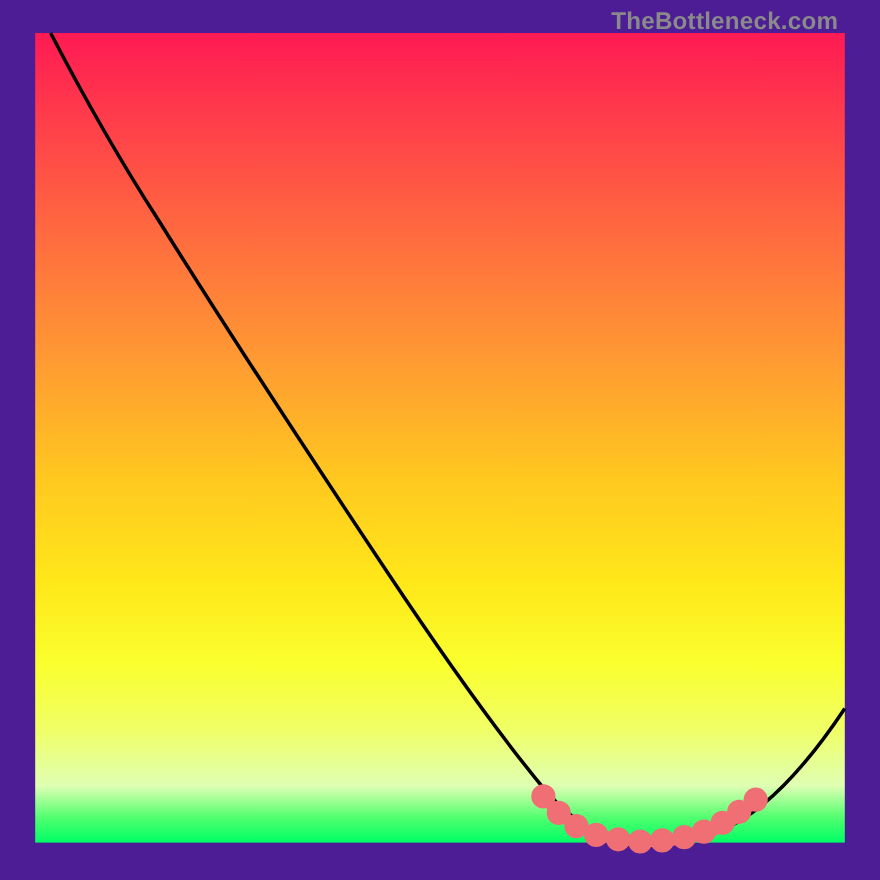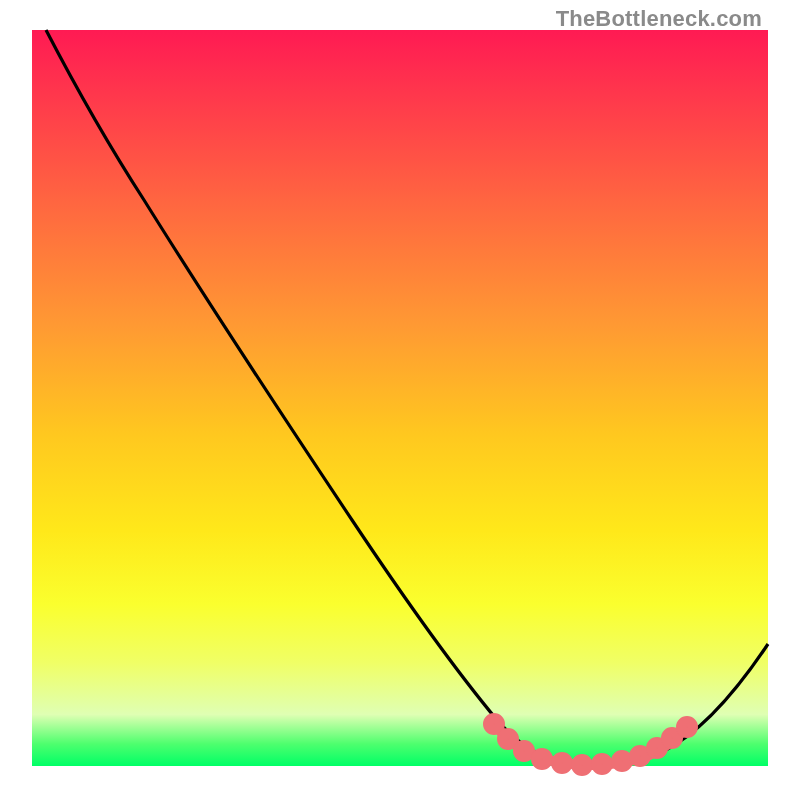--- a/index.html
+++ b/index.html
@@ -1,16 +1,16 @@
 <!DOCTYPE html>
 <html><head>
 <meta charset="utf-8">
 <style>
   html,body{margin:0;padding:0;width:800px;height:800px;background:#000;overflow:hidden;}
-  .frame{position:absolute;left:0;top:0;width:800px;height:800px;background:#ffffff;}
+  .frame{position:absolute;left:0;top:0;width:800px;height:800px;background:#4c1d95;}
   .plot{position:absolute;left:32px;top:30px;width:736px;height:736px;}
   .grad{position:absolute;left:0;top:0;right:0;bottom:0;
     background:linear-gradient(to bottom,
       #ff1a53 0%,
       #ff3b4b 10%,
       #ff6b3f 25%,
       #ff9933 40%,
       #ffc81f 55%,
       #ffe81a 68%,
       #faff2e 78%,

